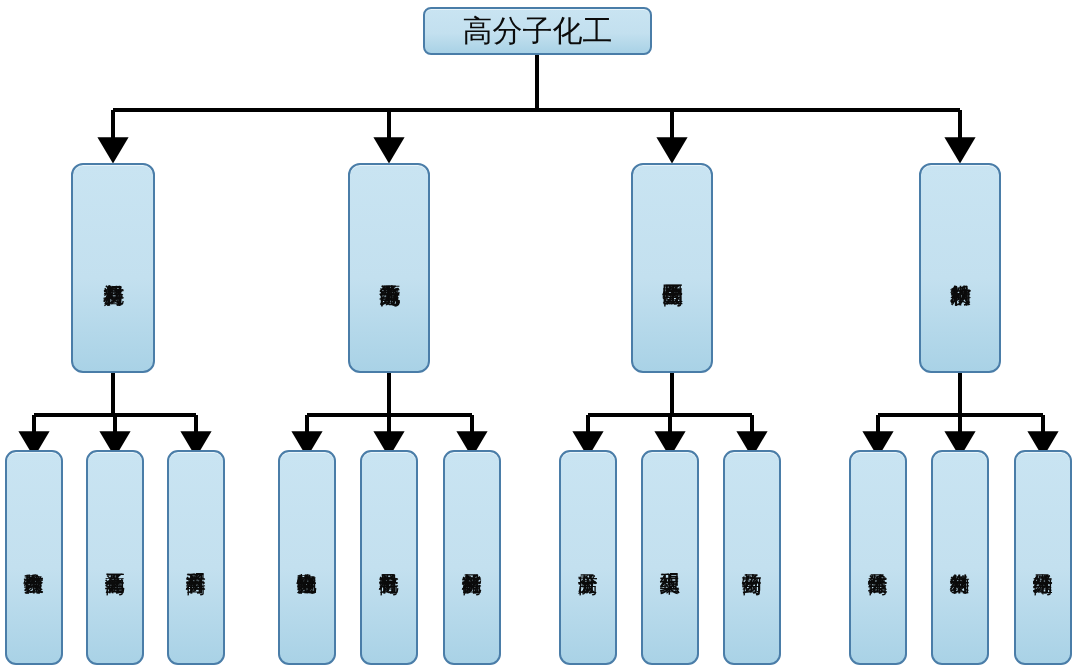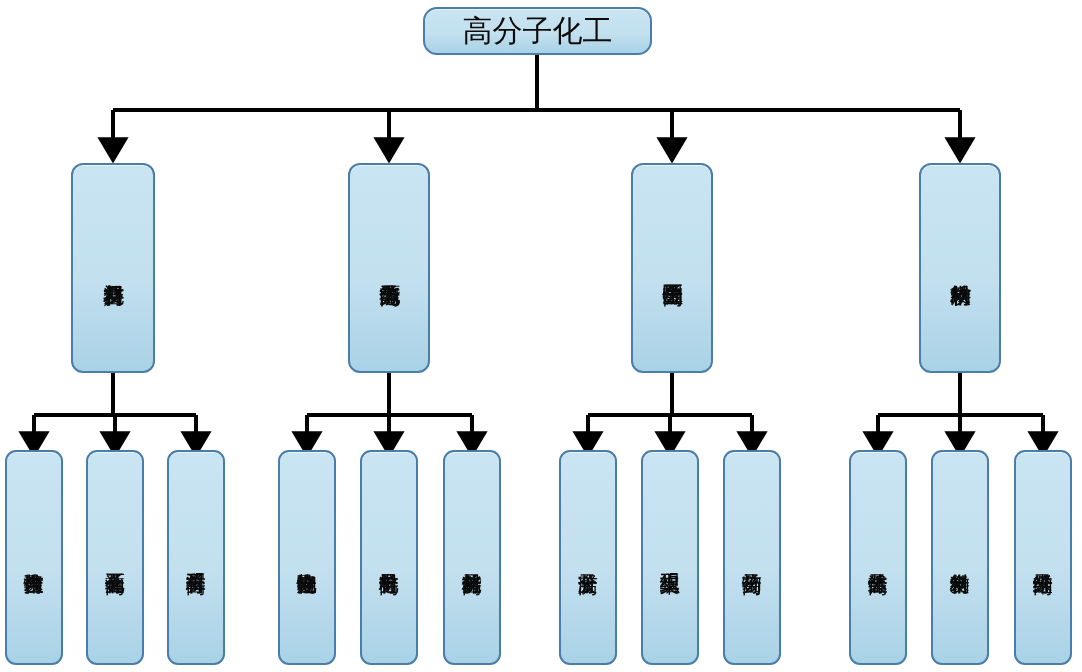--- a/index.html
+++ b/index.html
@@ -37,21 +37,21 @@
     justify-content: center;
     color: #0b0b0b;
   }
   .node .label {
     display: block;
     line-height: 1.02;
     letter-spacing: 0px;
   }
   
   .node.root {
-    border-radius: 14px;
+    border-radius: 8px;
     text-align: center;
   }
   .node.root .label {
     writing-mode: horizontal-tb;
     font-size: 30px;
     font-weight: 400;
     white-space: nowrap;
   }
   
   .node.vertical .label {

